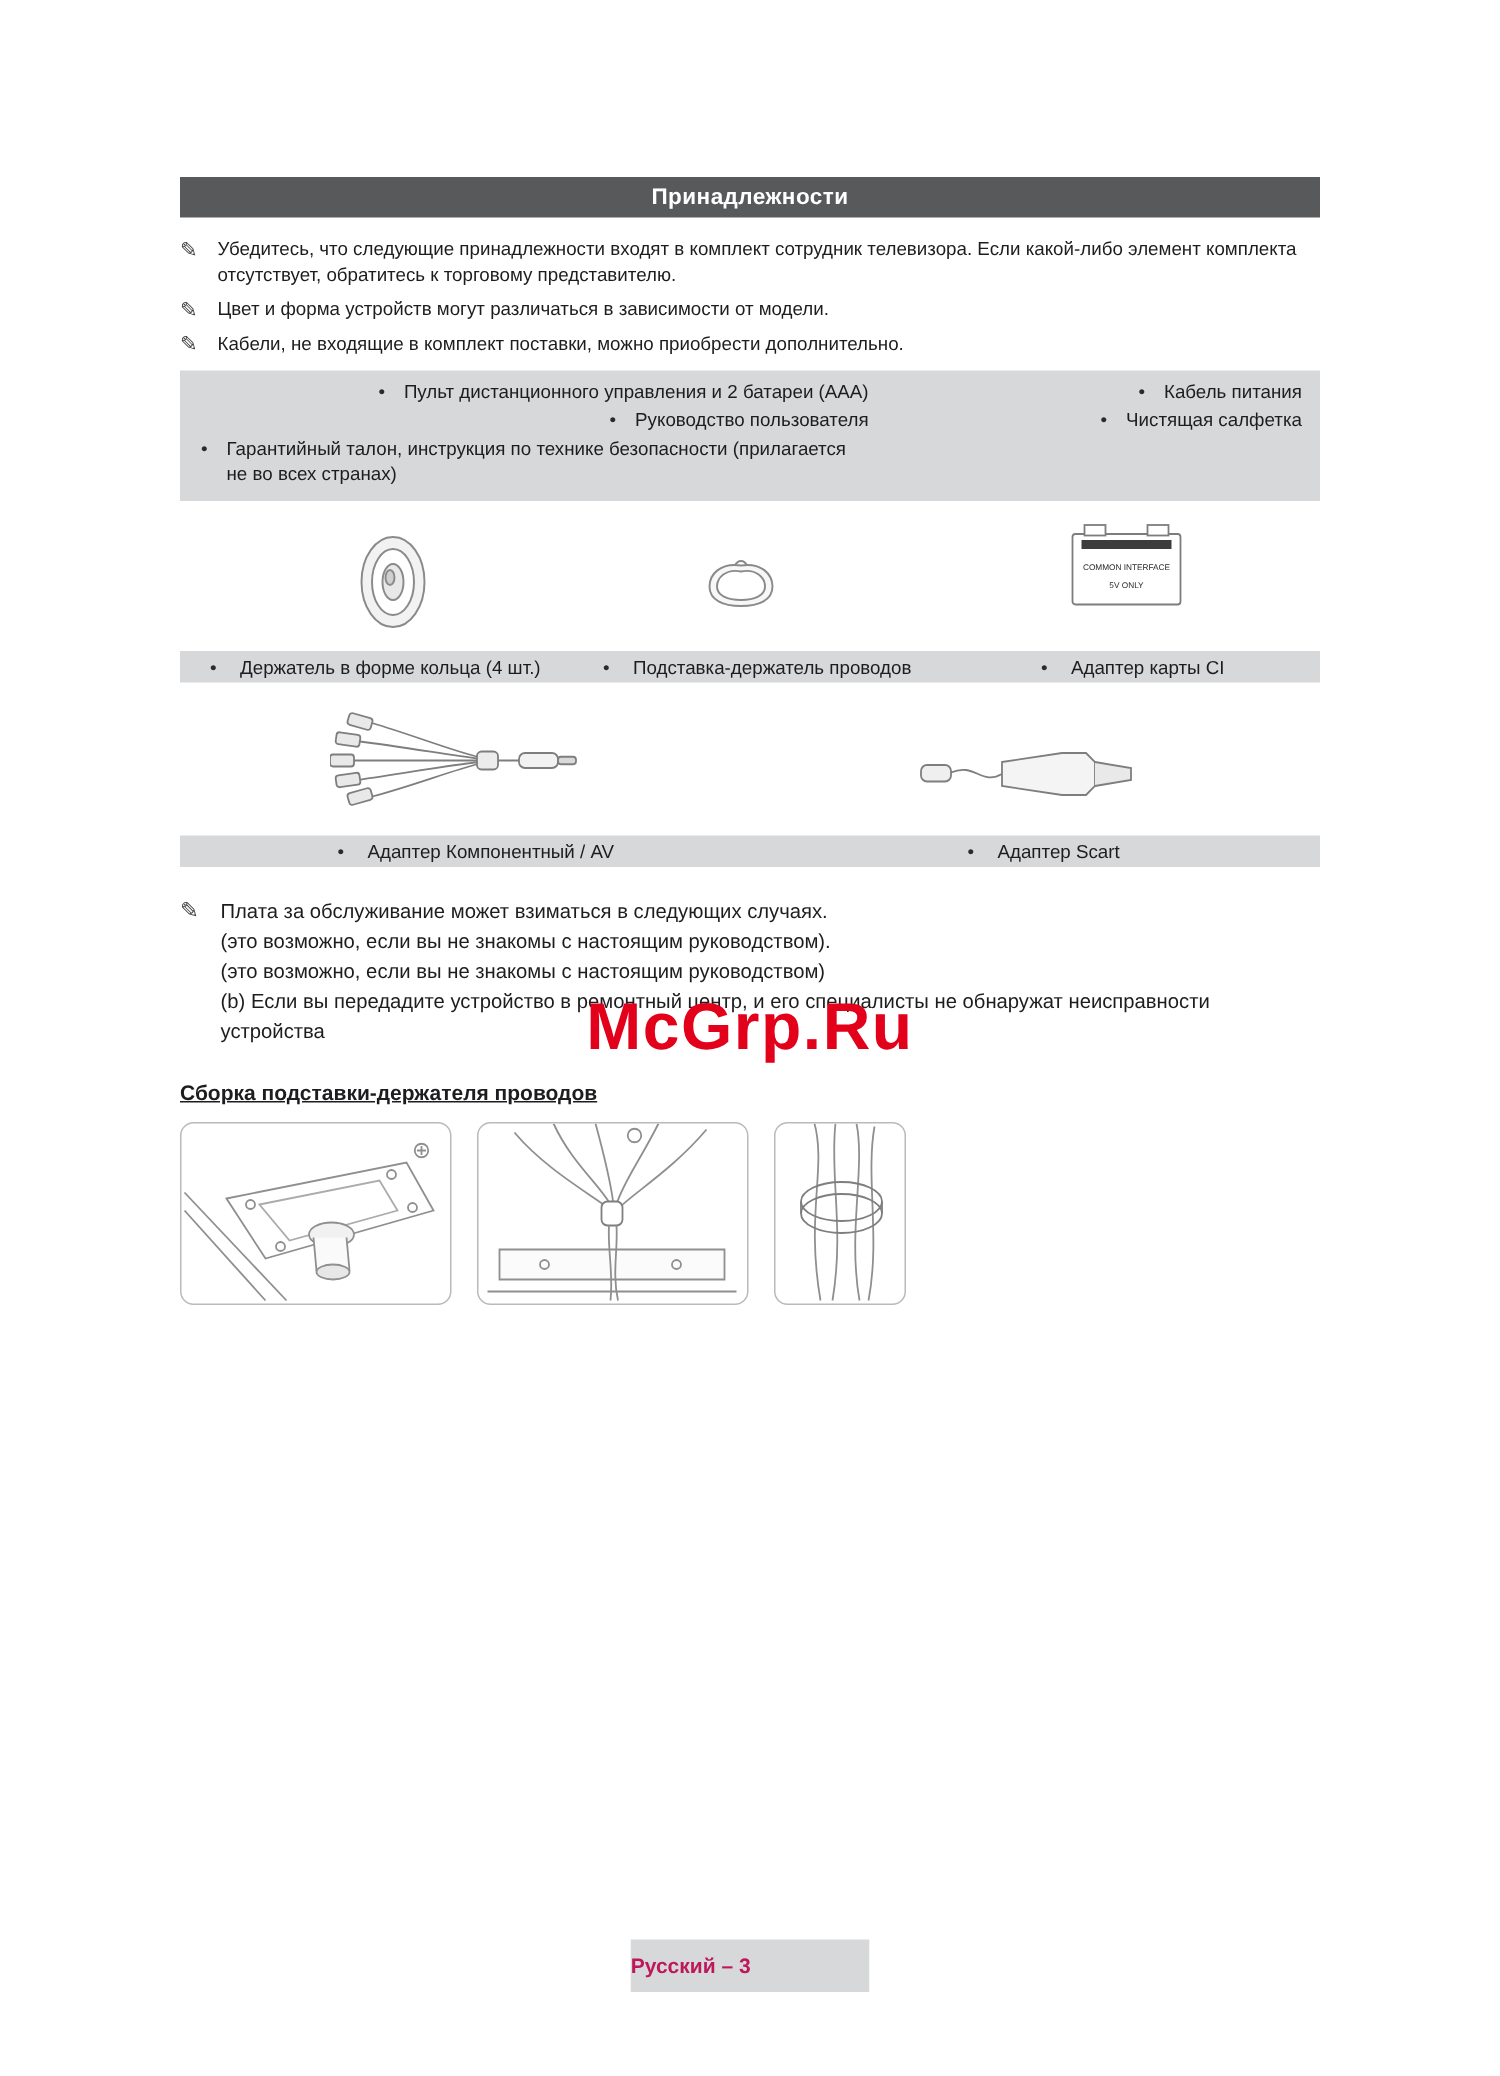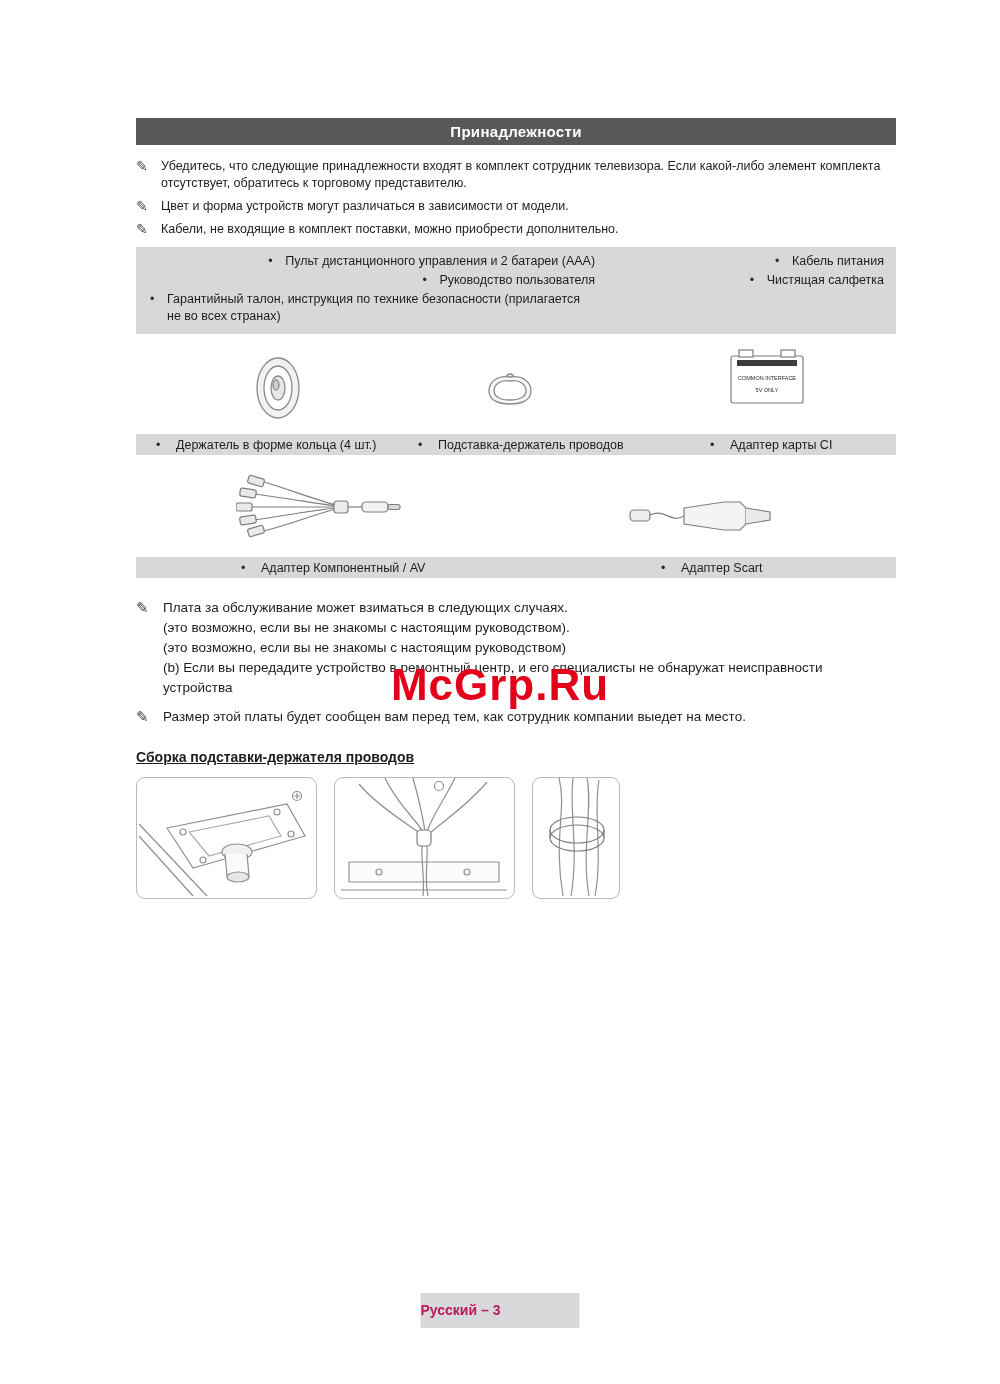--- a/index.html
+++ b/index.html
@@ -1,19 +1,19 @@
 <!DOCTYPE html>
 <html><head>
 <meta charset="utf-8">
 <style>
   * { box-sizing: border-box; margin: 0; padding: 0; }
   html,body { background:#ffffff; }
   body { font-family:"Liberation Sans", sans-serif; color:#1d1d1f; }
   .page { position:relative; width:1000px; height:1384px; background:#fff; overflow:hidden; }
-  .content { position:absolute; left:136px; top:118px; width:760px; }
+  .content { position:absolute; left:120px; top:118px; width:760px; }
 
   .title-bar { height:27px; background:#58595b; color:#ffffff; text-align:center;
                font-weight:bold; font-size:15px; line-height:27px; letter-spacing:.3px; }
 
   .notes { margin-top:13px; }
   .note { display:flex; margin-bottom:6px; }
   .note .ic { flex:0 0 25px; font-size:14px; color:#3c3c3c; line-height:17px; }
   .icon-pencil::before { content:"✎"; display:inline-block; }
   .icon-warning::before { content:"⚠"; font-size:13px; }
   .note-text { font-size:12.5px; line-height:17px; }
@@ -192,24 +192,20 @@
     </div>
 
     <div class="notes2">
       <div class="note2">
         <span class="ic icon-pencil"></span>
         <span class="nt2">Плата за обслуживание может взиматься в следующих случаях.</span>
       </div>
       <div class="sub-line">(это возможно, если вы не знакомы с настоящим руководством).</div>
       <div class="sub-line">(это возможно, если вы не знакомы с настоящим руководством)</div>
       <div class="sub-line">(b) Если вы передадите устройство в ремонтный центр, и его специалисты не обнаружат неисправности устройства</div>
-      <div class="note2 fee">
-        <span class="ic icon-pencil"></span>
-        <span class="nt2">Размер этой платы будет сообщен вам перед тем, как сотрудник компании выедет на место.</span>
-      </div>
     </div>
 
     <div class="heading">Сборка подставки-держателя проводов</div>
 
     <div class="assembly">
       <div class="frame f1">
         <svg width="179" height="120" viewBox="0 0 179 120">
           <g stroke="#8f8f8f" fill="none" stroke-width="1.2">
             <path d="M2,46 L70,118"></path>
             <path d="M2,58 L56,118"></path>

